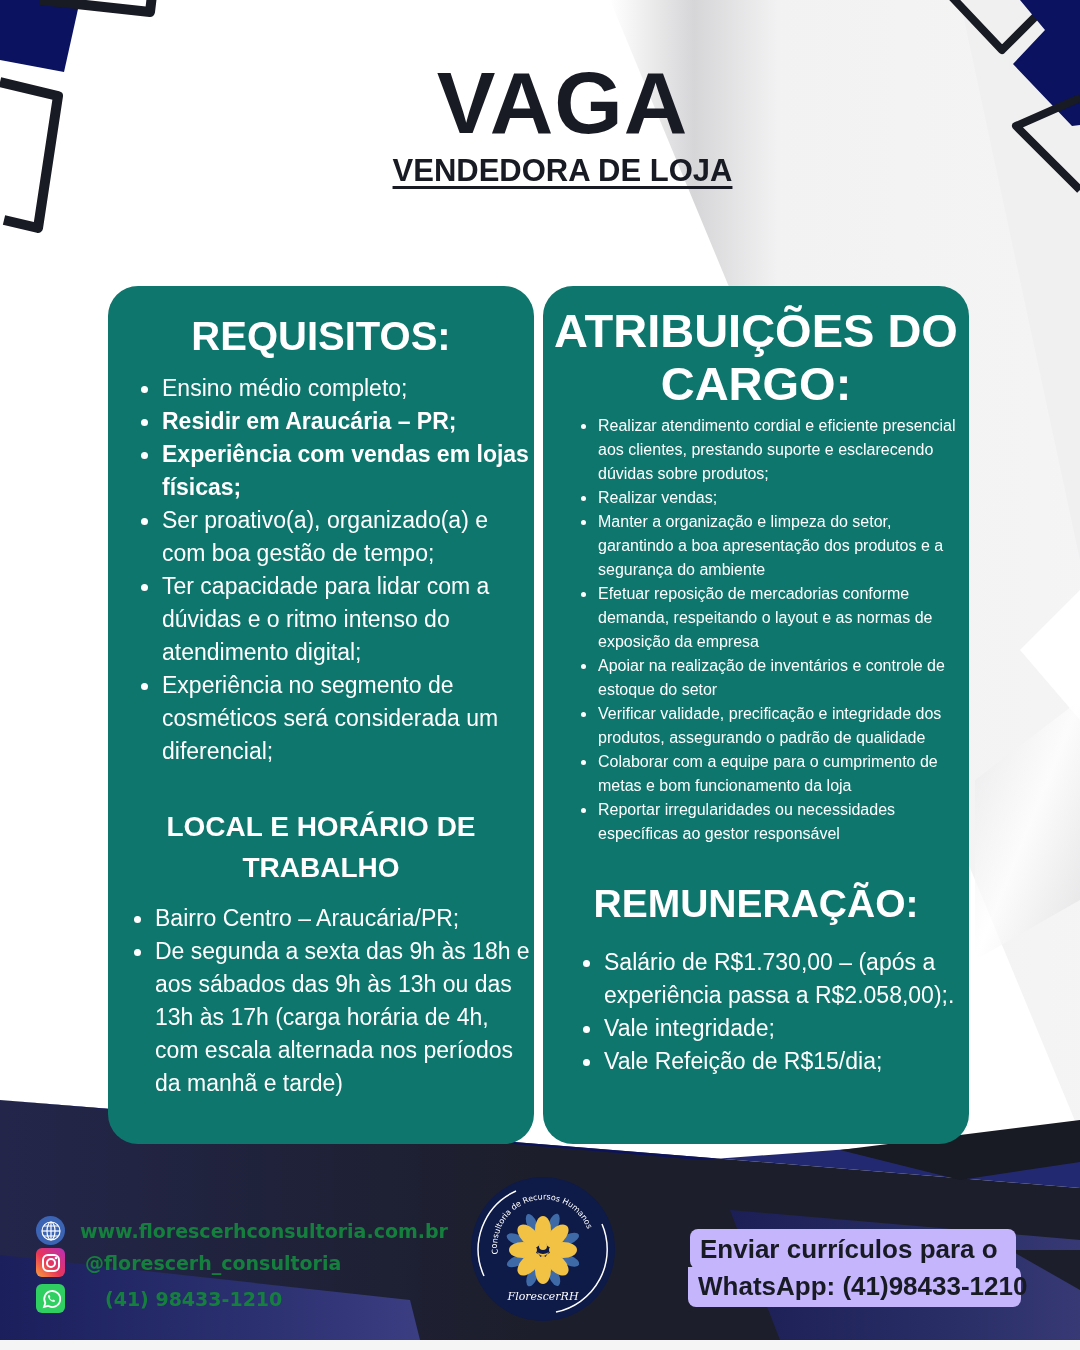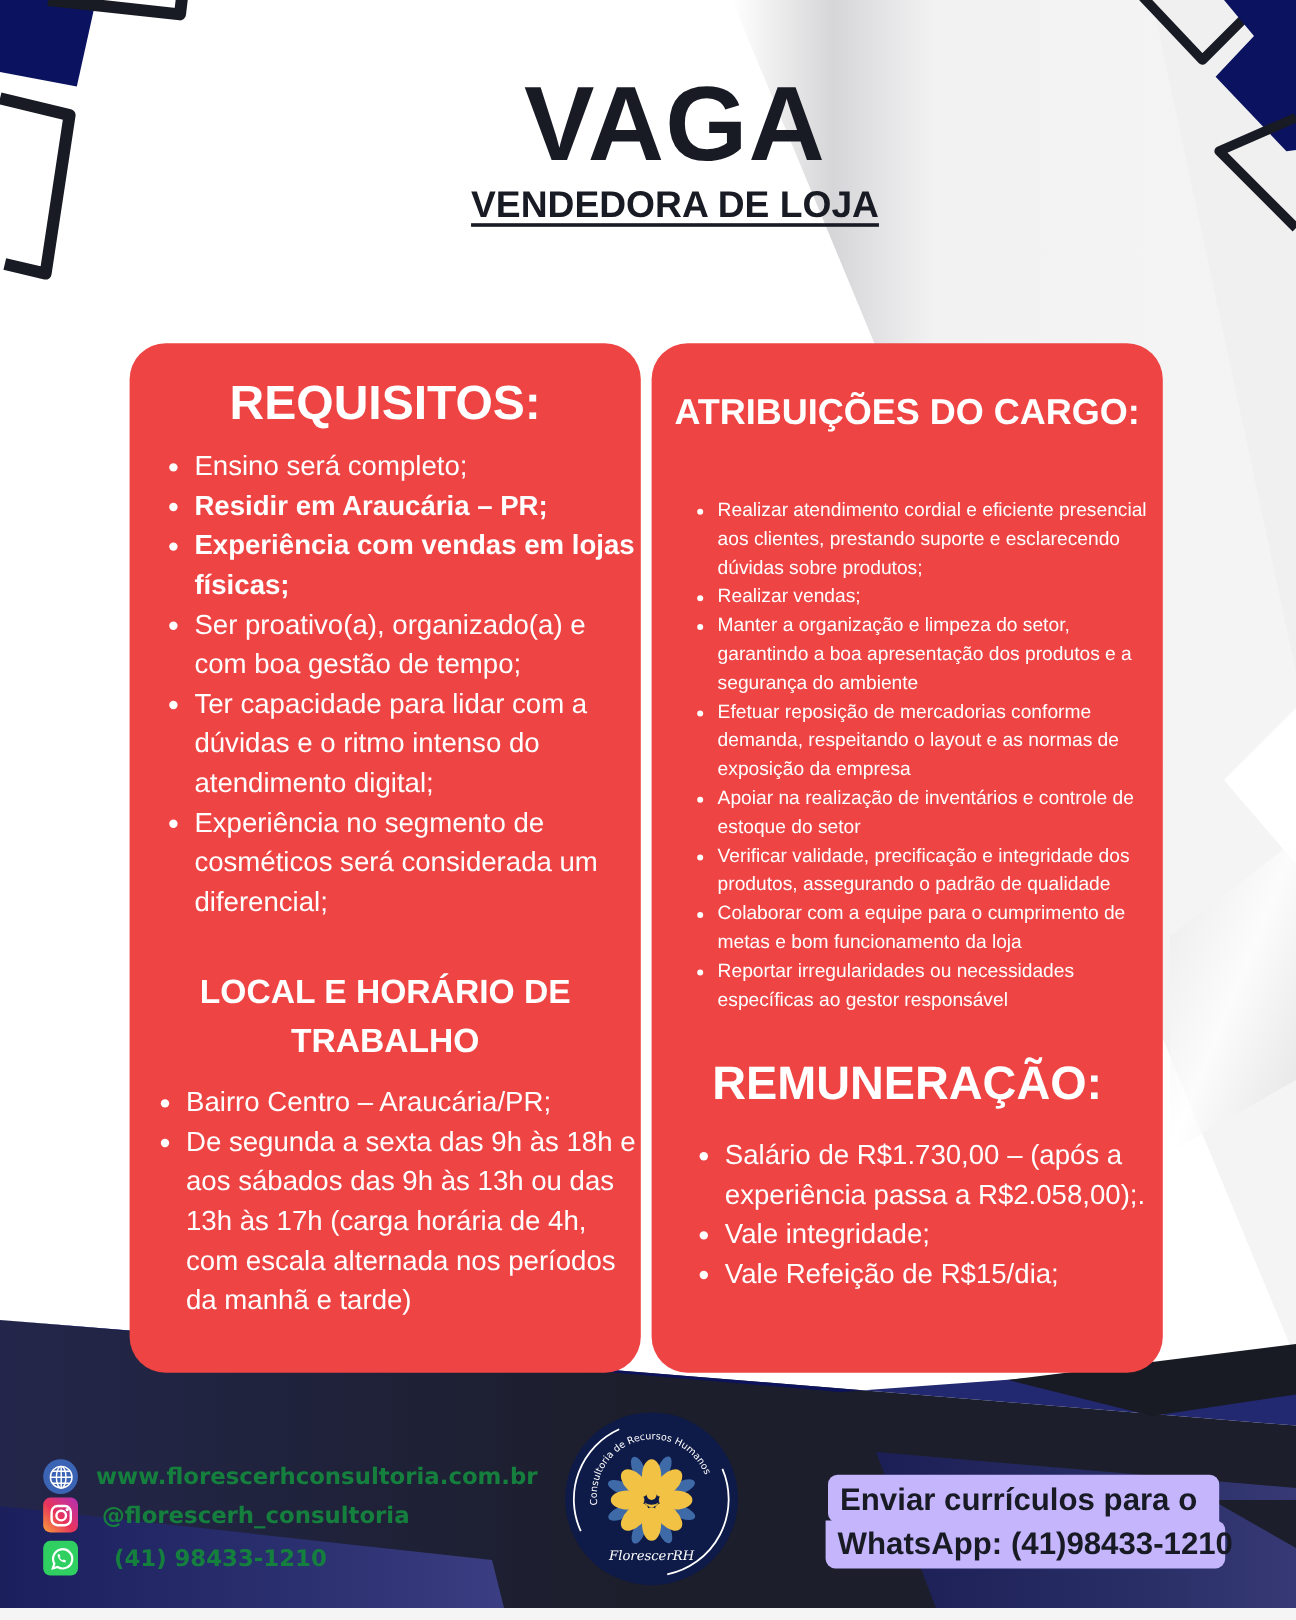--- a/index.html
+++ b/index.html
@@ -18,21 +18,21 @@
     color: #181a24; letter-spacing: 1px;
   }
   .subtitle {
     position: absolute; left: 0; width: 1125px; top: 153px;
     text-align: center; font-weight: bold; font-size: 31px;
     color: #181a24; text-decoration: underline; text-underline-offset: 5px;
     text-decoration-thickness: 3px;
   }
 
   .card {
-    position: absolute; background: #ef4444; border-radius: 30px; color: #ffffff; padding-left: 32px;
+    position: absolute; background: #0f766e; border-radius: 30px; color: #ffffff; padding-left: 32px;
   }
   .card-left { left: 108px; top: 286px; width: 426px; height: 858px; }
   .card-right { left: 543px; top: 286px; width: 426px; height: 858px; }
 
   .card h2 { font-weight: bold; text-align: center; color: #ffffff; }
   .req-title { position: absolute; top: 28px; left: 0; width: 100%; font-size: 40px; }
   ul.bul { list-style: none; }
   ul.bul li { position: relative; }
   ul.bul li::before {
     content: ""; position: absolute; border-radius: 50%; background: #ffffff;
@@ -41,21 +41,21 @@
   .req-list { position: absolute; top: 86px; left: 32px; width: 390px; font-size: 23px; line-height: 33px; }
   .req-list li { padding-left: 22px; }
   .req-list li::before { width: 7px; height: 7px; left: 1px; top: 14px; }
   .req-list li.b { font-weight: bold; }
 
   .local-title { position: absolute; top: 520px; left: 0; width: 100%; font-size: 28px; line-height: 41px; }
   .local-list { position: absolute; top: 616px; left: 26px; width: 396px; font-size: 23px; line-height: 33px; }
   .local-list li { padding-left: 21px; }
   .local-list li::before { width: 7px; height: 7px; left: 0; top: 14px; }
 
-  .atr-title { position: absolute; top: 18px; left: 0; width: 100%; font-size: 30px; line-height: 53px; margin-top: 13px; }
+  .atr-title { position: absolute; top: 18px; left: 0; width: 100%; font-size: 47px; line-height: 53px; }
   .atr-list { position: absolute; top: 128px; left: 38px; width: 380px; font-size: 16px; line-height: 24px; }
   .atr-list li { padding-left: 17px; }
   .atr-list li::before { width: 5px; height: 5px; left: 0; top: 10px; }
 
   .rem-title { position: absolute; top: 596px; left: 0; width: 100%; font-size: 39px; }
   .rem-list { position: absolute; top: 660px; left: 40px; width: 380px; font-size: 23px; line-height: 33px; }
   .rem-list li { padding-left: 21px; }
   .rem-list li::before { width: 7px; height: 7px; left: 0; top: 14px; }
 
   .contacts { position: absolute; left: 36px; top: 1216px; }
@@ -67,21 +67,21 @@
     font-family: "DejaVu Sans", sans-serif; font-weight: bold; font-size: 19px; color: #15803d;
   }
   .row-web { top: 0; }
   .row-web .ico { border-radius: 50%; background: #3c64b4; }
   .row-web .txt { margin-left: 15px; }
   .row-ig { top: 32px; }
   .row-ig .ico { background: linear-gradient(45deg, #f9a13b 0%, #e8345a 45%, #b630b8 100%); }
   .row-ig .txt { margin-left: 20px; }
   .row-wa { top: 68px; }
   .row-wa .ico { background: #2fd061; }
-  .row-wa .txt { margin-left: 30px; }
+  .row-wa .txt { margin-left: 40px; }
 
   .logo { position: absolute; left: 470px; top: 1176px; width: 146px; height: 146px; }
 
   .cta { position: absolute; left: 688px; top: 1229px; }
   .cta-line {
     position: absolute; background: #c4b5fd; color: #181a24; font-weight: bold;
     font-size: 26px; white-space: nowrap; padding: 0 10px;
   }
   .cta-line1 { left: 2px; top: 0; height: 40px; line-height: 40px; border-radius: 8px 8px 0 8px; width: 326px; }
   .cta-line2 { left: 0; top: 38px; height: 40px; line-height: 38px; border-radius: 0 8px 8px 8px; width: 333px; }
@@ -137,21 +137,21 @@
     <rect x="0" y="1340" width="1080" height="10" fill="#f5f5f6"></rect>
   </svg>
 </div>
 
 <div class="title">VAGA</div>
 <div class="subtitle">VENDEDORA DE LOJA</div>
 
 <div class="card card-left">
   <h2 class="req-title">REQUISITOS:</h2>
   <ul class="bul req-list">
-    <li>Ensino será completo;</li>
+    <li>Ensino médio completo;</li>
     <li class="b">Residir em Araucária – PR;</li>
     <li class="b">Experiência com vendas em lojas físicas;</li>
     <li>Ser proativo(a), organizado(a) e com boa gestão de tempo;</li>
     <li>Ter capacidade para lidar com a dúvidas e o ritmo intenso do atendimento digital;</li>
     <li>Experiência no segmento de cosméticos será considerada um diferencial;</li>
   </ul>
   <h2 class="local-title">LOCAL E HORÁRIO DE TRABALHO</h2>
   <ul class="bul local-list">
     <li>Bairro Centro – Araucária/PR;</li>
     <li>De segunda a sexta das 9h às 18h e aos sábados das 9h às 13h ou das 13h às 17h (carga horária de 4h, com escala alternada nos períodos da manhã e tarde)</li>

